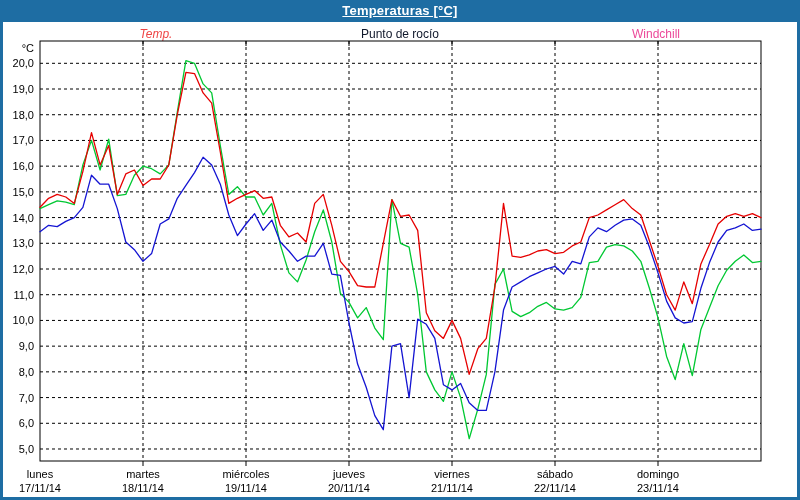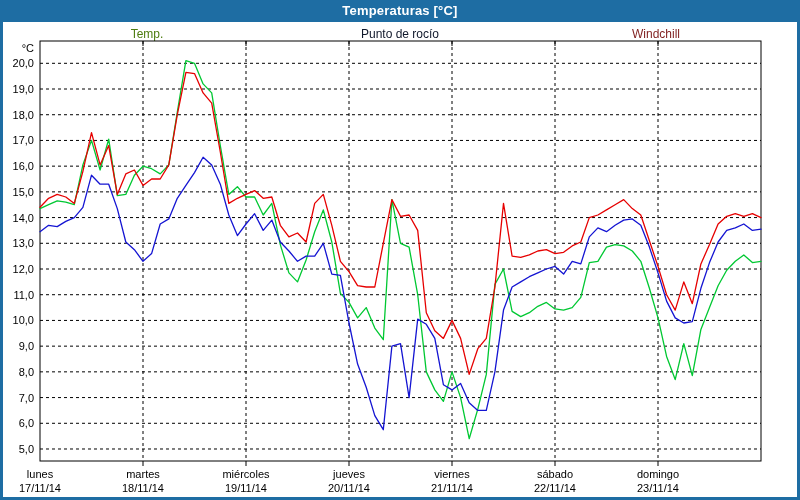--- a/index.html
+++ b/index.html
@@ -14,42 +14,43 @@
   .frame-left{left:0;top:0;width:3px;height:500px;}
   .frame-right{right:0;top:0;width:3px;height:500px;}
   .frame-bottom{left:0;bottom:0;width:800px;height:3px;}
   .titlebar{
     position:absolute;left:0;top:0;width:800px;height:22px;
     background:#1e6da3;
     color:#ffffff;
     font-size:13px;font-weight:bold;
     text-align:center;line-height:22px;
     letter-spacing:0.2px;
+    text-decoration:underline;
   }
   .legend-item{
     position:absolute;top:27px;
     transform:translateX(-50%);
     font-size:12px;
     white-space:nowrap;
   }
   #chart-svg{position:absolute;left:0;top:0;}
   text{font-family:"Liberation Sans", sans-serif;}
 </style>
 </head>
 <body>
 
 <div class="window">
 
   <div class="titlebar">
     <span>Temperaturas [°C]</span>
   </div>
 
-  <div class="legend-item" style="left: 147px; color: #4d7c0f;">Temp.</div>
+  <div class="legend-item" style="left: 156px; color: #ef4444; font-style: italic;">Temp.</div>
   <div class="legend-item" style="left: 400px; color: #0f172a;">Punto de rocío</div>
-  <div class="legend-item" style="left: 656px; color: #7f1d1d;">Windchill</div>
+  <div class="legend-item" style="left: 656px; color: #ec4899;">Windchill</div>
 
   <svg id="chart-svg" width="800" height="500" viewBox="0 0 800 500">
       <line x1="40" y1="448.995" x2="761" y2="448.995" stroke="#000000" stroke-width="1" stroke-dasharray="3,3"></line>
       <line x1="40" y1="423.28200000000004" x2="761" y2="423.28200000000004" stroke="#000000" stroke-width="1" stroke-dasharray="3,3"></line>
       <line x1="40" y1="397.569" x2="761" y2="397.569" stroke="#000000" stroke-width="1" stroke-dasharray="3,3"></line>
       <line x1="40" y1="371.85600000000005" x2="761" y2="371.85600000000005" stroke="#000000" stroke-width="1" stroke-dasharray="3,3"></line>
       <line x1="40" y1="346.14300000000003" x2="761" y2="346.14300000000003" stroke="#000000" stroke-width="1" stroke-dasharray="3,3"></line>
       <line x1="40" y1="320.43" x2="761" y2="320.43" stroke="#000000" stroke-width="1" stroke-dasharray="3,3"></line>
       <line x1="40" y1="294.717" x2="761" y2="294.717" stroke="#000000" stroke-width="1" stroke-dasharray="3,3"></line>
       <line x1="40" y1="269.004" x2="761" y2="269.004" stroke="#000000" stroke-width="1" stroke-dasharray="3,3"></line>

